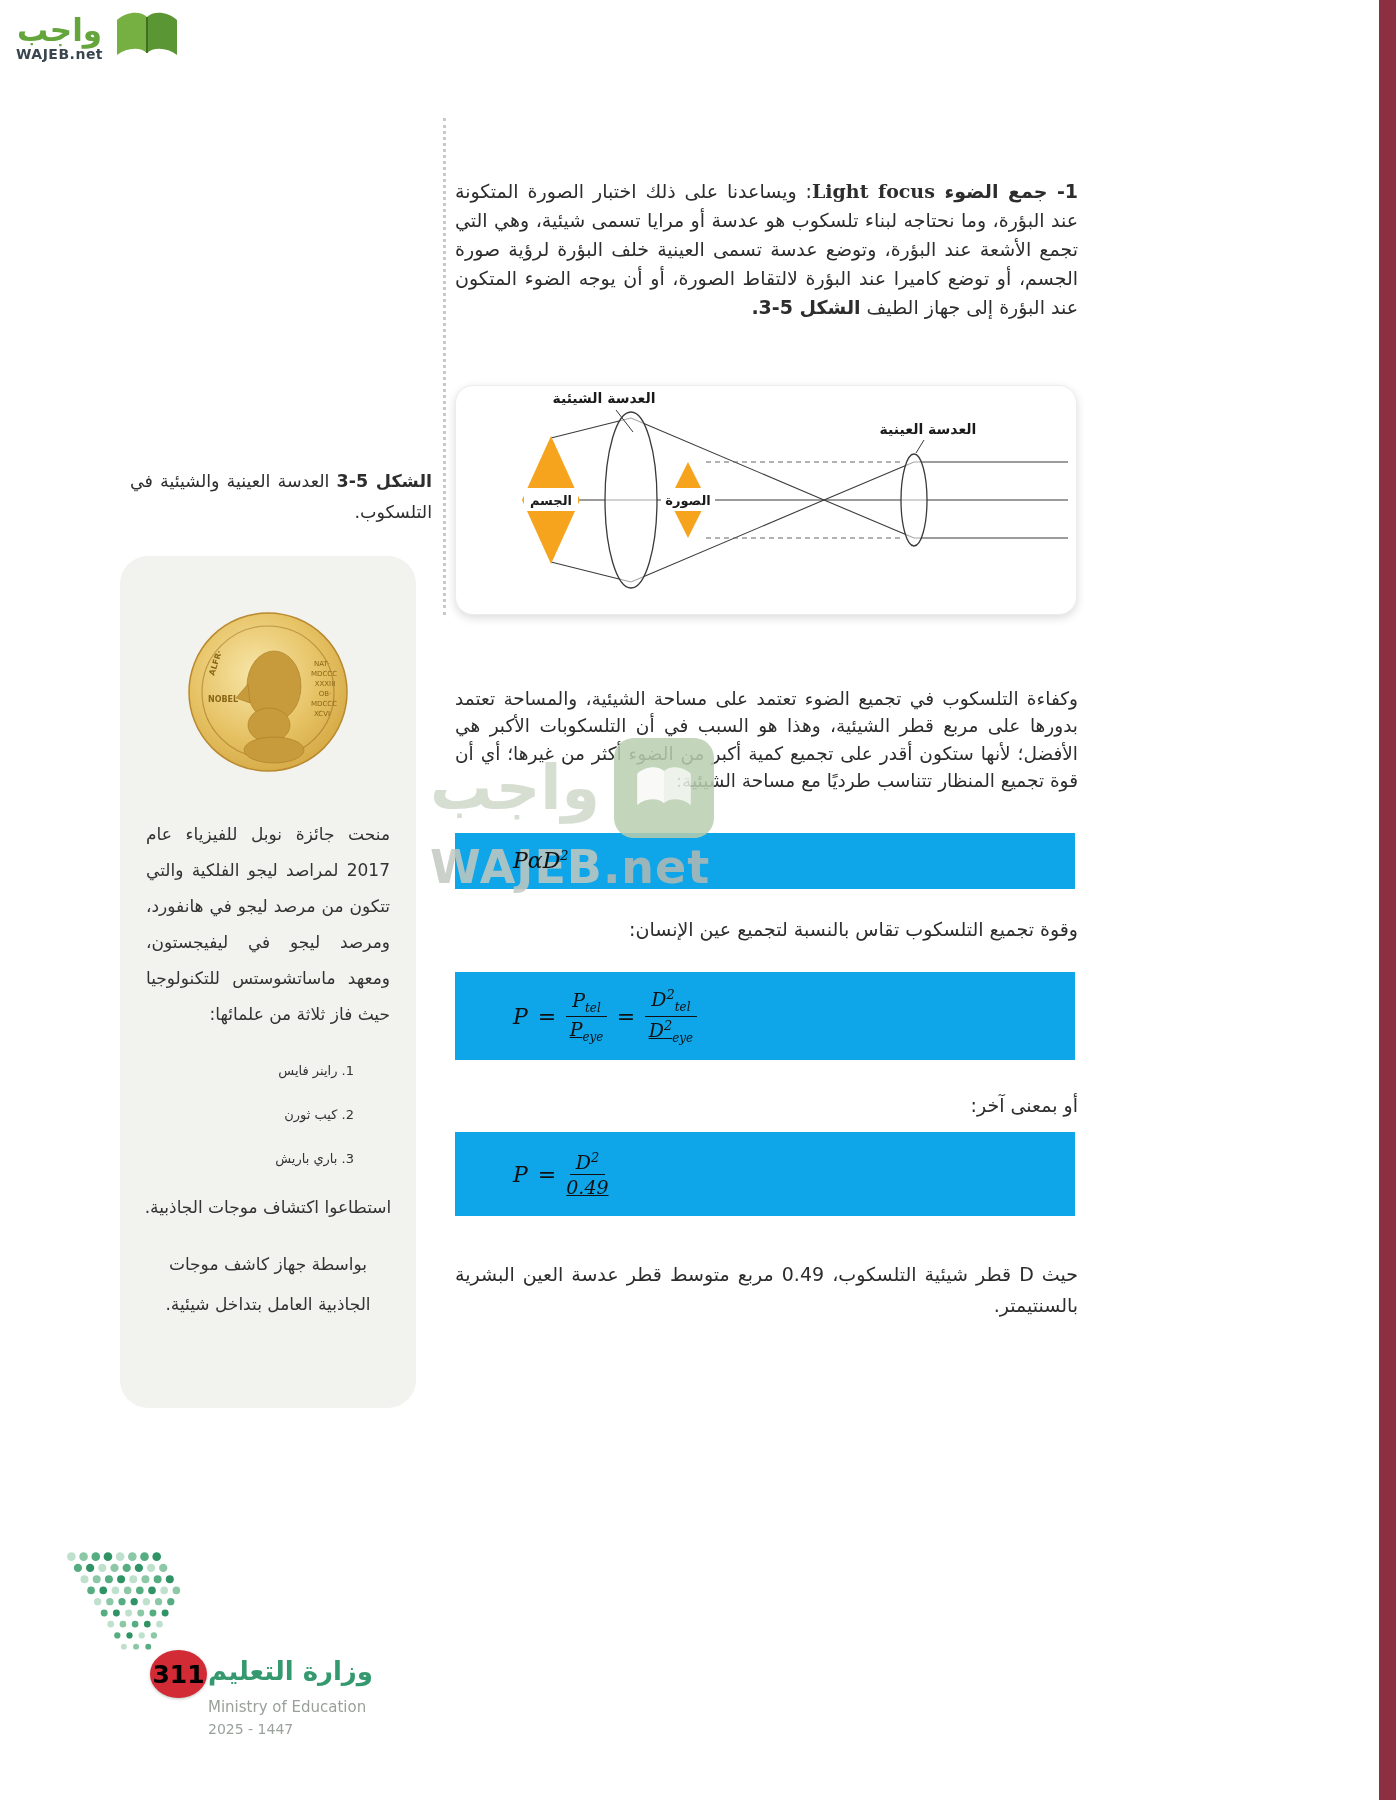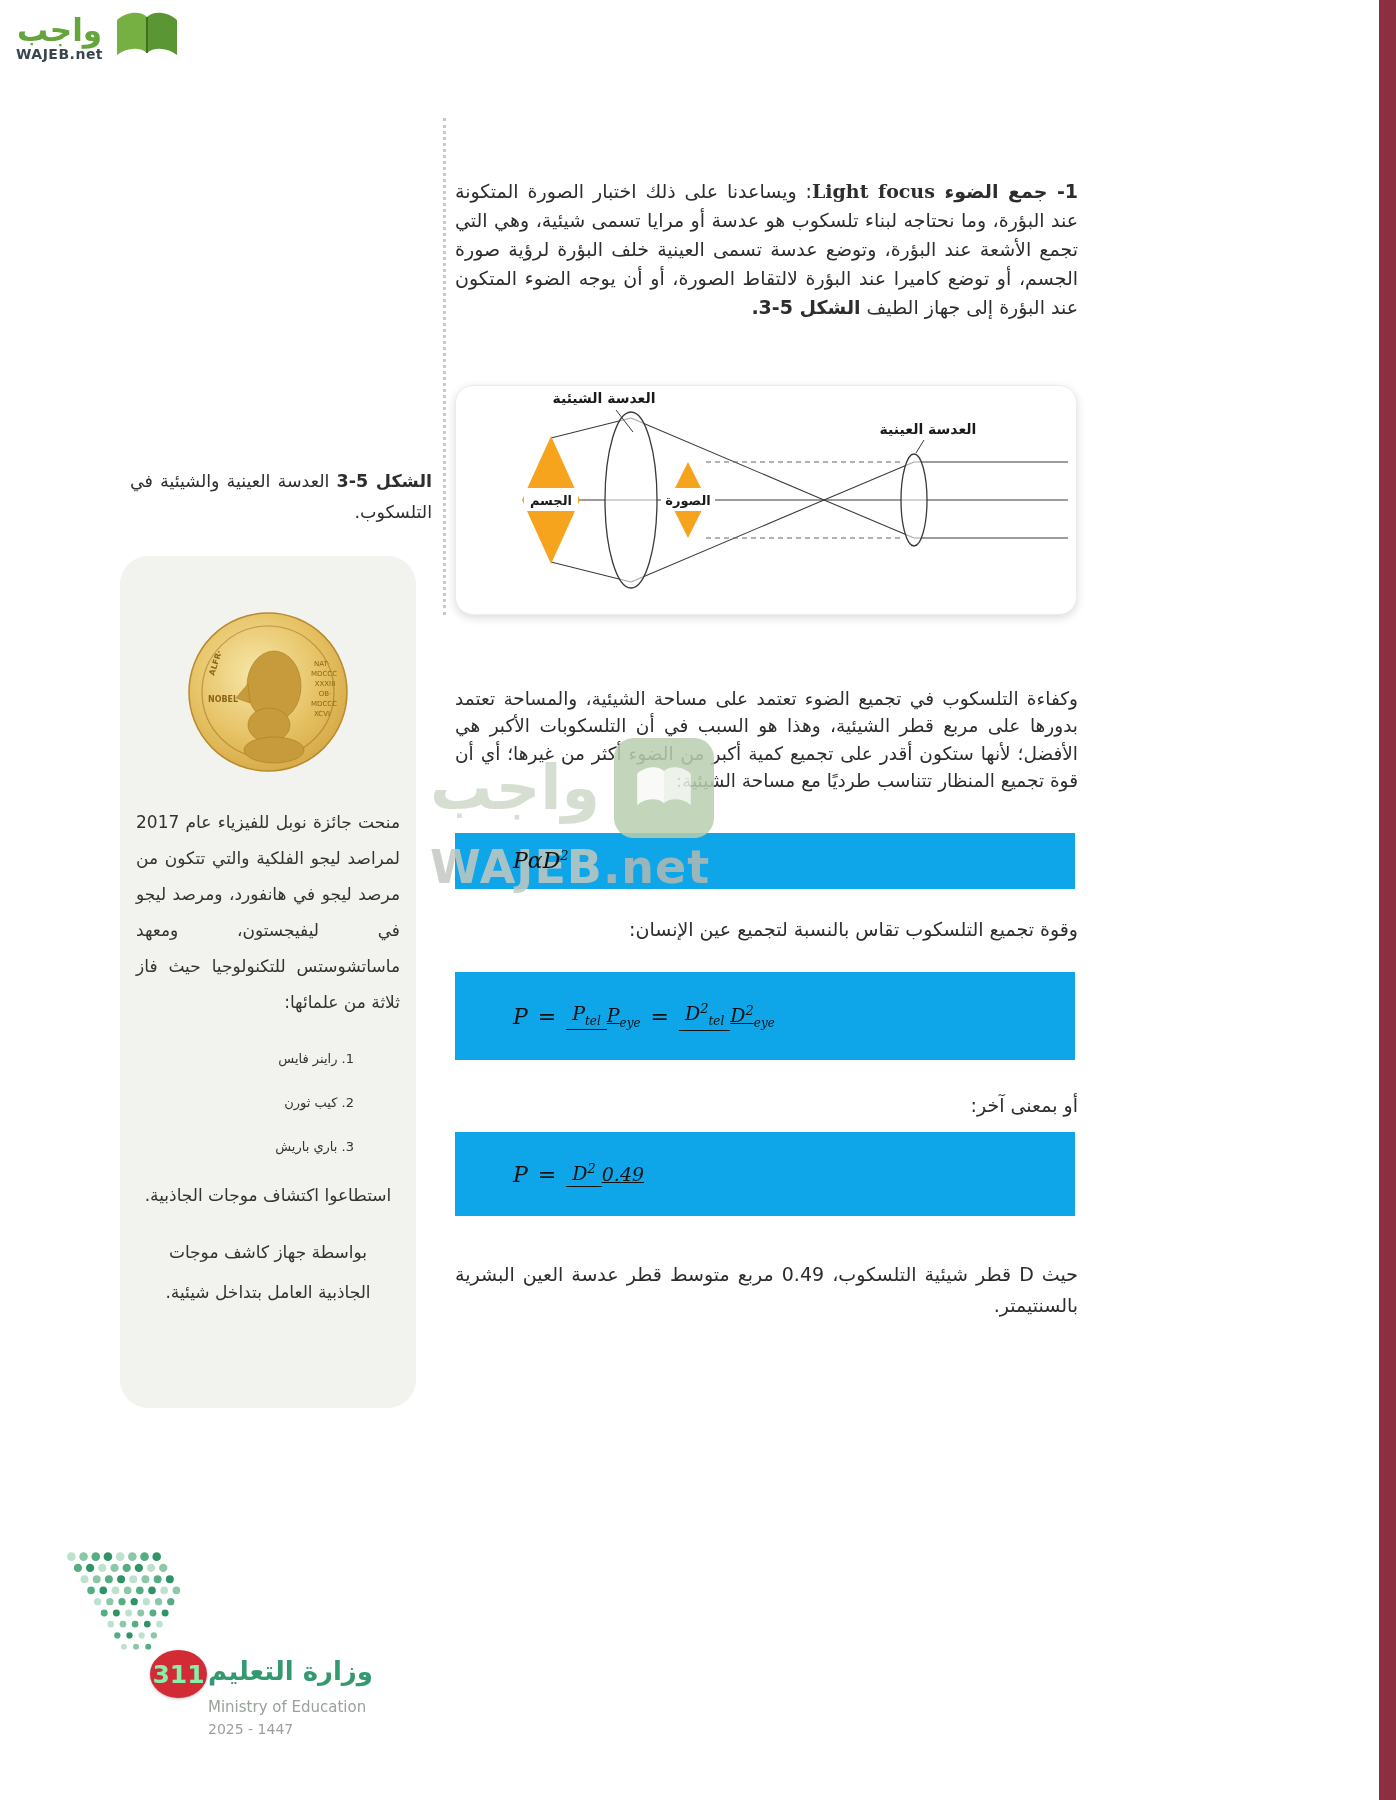--- a/index.html
+++ b/index.html
@@ -31,57 +31,57 @@
   .figure-box { left:455px; top:385px; width:620px; height:228px; background:#fff;
                 border:1px solid #ececec; border-radius:18px; box-shadow:0 3px 10px rgba(0,0,0,.14); }
   .caption { left:130px; top:448px; width:302px; direction:rtl; text-align:justify;
              font-size:17.5px; line-height:31px; }
   .caption .b { font-weight:bold; }
 
   
   .sidebar { left:120px; top:556px; width:296px; height:852px; background:#f2f2ee; border-radius:28px; }
   .medal-wrap { margin:54px auto 0; width:165px; height:165px; }
   .side-text { direction:rtl; text-align:justify; font-size:17px; line-height:36px;
-               padding:0 16px; margin-top:29px; color:#333; }
+               padding:0 26px; margin-top:41px; color:#333; }
   .laureate { direction:rtl; text-align:right; padding-right:62px; font-size:13px; line-height:44px; color:#333; }
   .outro { direction:rtl; text-align:center; font-size:17px; line-height:40px; margin-top:6px; padding:0 24px; color:#333; }
 
   
   .para2 { left:455px; top:666px; width:623px; font-size:18.5px; line-height:27.5px; }
   .mid   { left:455px; width:623px; direction:rtl; text-align:right; font-size:19px; }
   .mid1  { top:918px; }
   .mid2  { top:1094px; }
   .para3 { left:455px; top:1240px; width:623px; font-size:19px; line-height:31px; }
 
   .formula-box { left:455px; width:620px; background:#0ea5e9; position:absolute; }
   .fb1 { top:833px; height:56px; }
   .fb2 { top:972px; height:88px; }
   .fb3 { top:1132px; height:84px; }
   .fx { position:relative; z-index:2; font-family:"DejaVu Serif", serif; font-style:italic;
         font-size:22px; color:#101010; display:flex; align-items:center; height:100%;
         padding-left:58px; gap:10px; }
   .fx sup { font-size:13px; }
   .fx sub { font-size:12px; font-style:italic; }
-  .frac { display:inline-flex; flex-direction:row; align-items:center; font-size:19px; }
+  .frac { display:inline-flex; flex-direction:column; align-items:center; font-size:19px; }
   .frac .num { border-bottom:1.6px solid #111; padding:0 6px 1px; }
   .frac .den { padding-top:1px;text-decoration:underline; }
 
   
   .watermark { position:absolute; left:430px; top:738px; z-index:1; pointer-events:none; opacity:.85; }
   .wm-row { display:flex; align-items:center; gap:14px; }
   .wm-ar { font-size:62px; font-weight:bold; color:#cfd8ca; line-height:62px; }
   .wm-tile { width:100px; height:100px; background:#b9ceb0; border-radius:20px;
              display:flex; align-items:center; justify-content:center; }
   .wm-en { font-size:46px; font-weight:bold; color:#c3c9c1; letter-spacing:1px; margin-top:2px; }
   .wm-en .net { color:#b4bab2; }
 
   
   .moe-logo { position:absolute; left:62px; top:1548px; }
   .page-badge { position:absolute; left:150px; top:1650px; width:57px; height:48px; background:#d22b35;
-                border-radius:50%; color:#86efac; font-weight:bold; font-size:25px;
+                border-radius:50%; color:#000000; font-weight:bold; font-size:25px;
                 display:flex; align-items:center; justify-content:center; box-shadow:0 1px 3px rgba(0,0,0,.25); }
   .moe-ar { position:absolute; left:208px; top:1656px; color:#35996f; font-size:26px; font-weight:bold; direction:rtl; }
   .moe-en { position:absolute; left:208px; top:1698px; color:#9aa19b; font-size:15px; }
   .moe-years { position:absolute; left:208px; top:1721px; color:#9aa19b; font-size:14px; }
 
   svg text { font-family:"DejaVu Sans", sans-serif; }
 </style>
 </head>
 <body>
 

